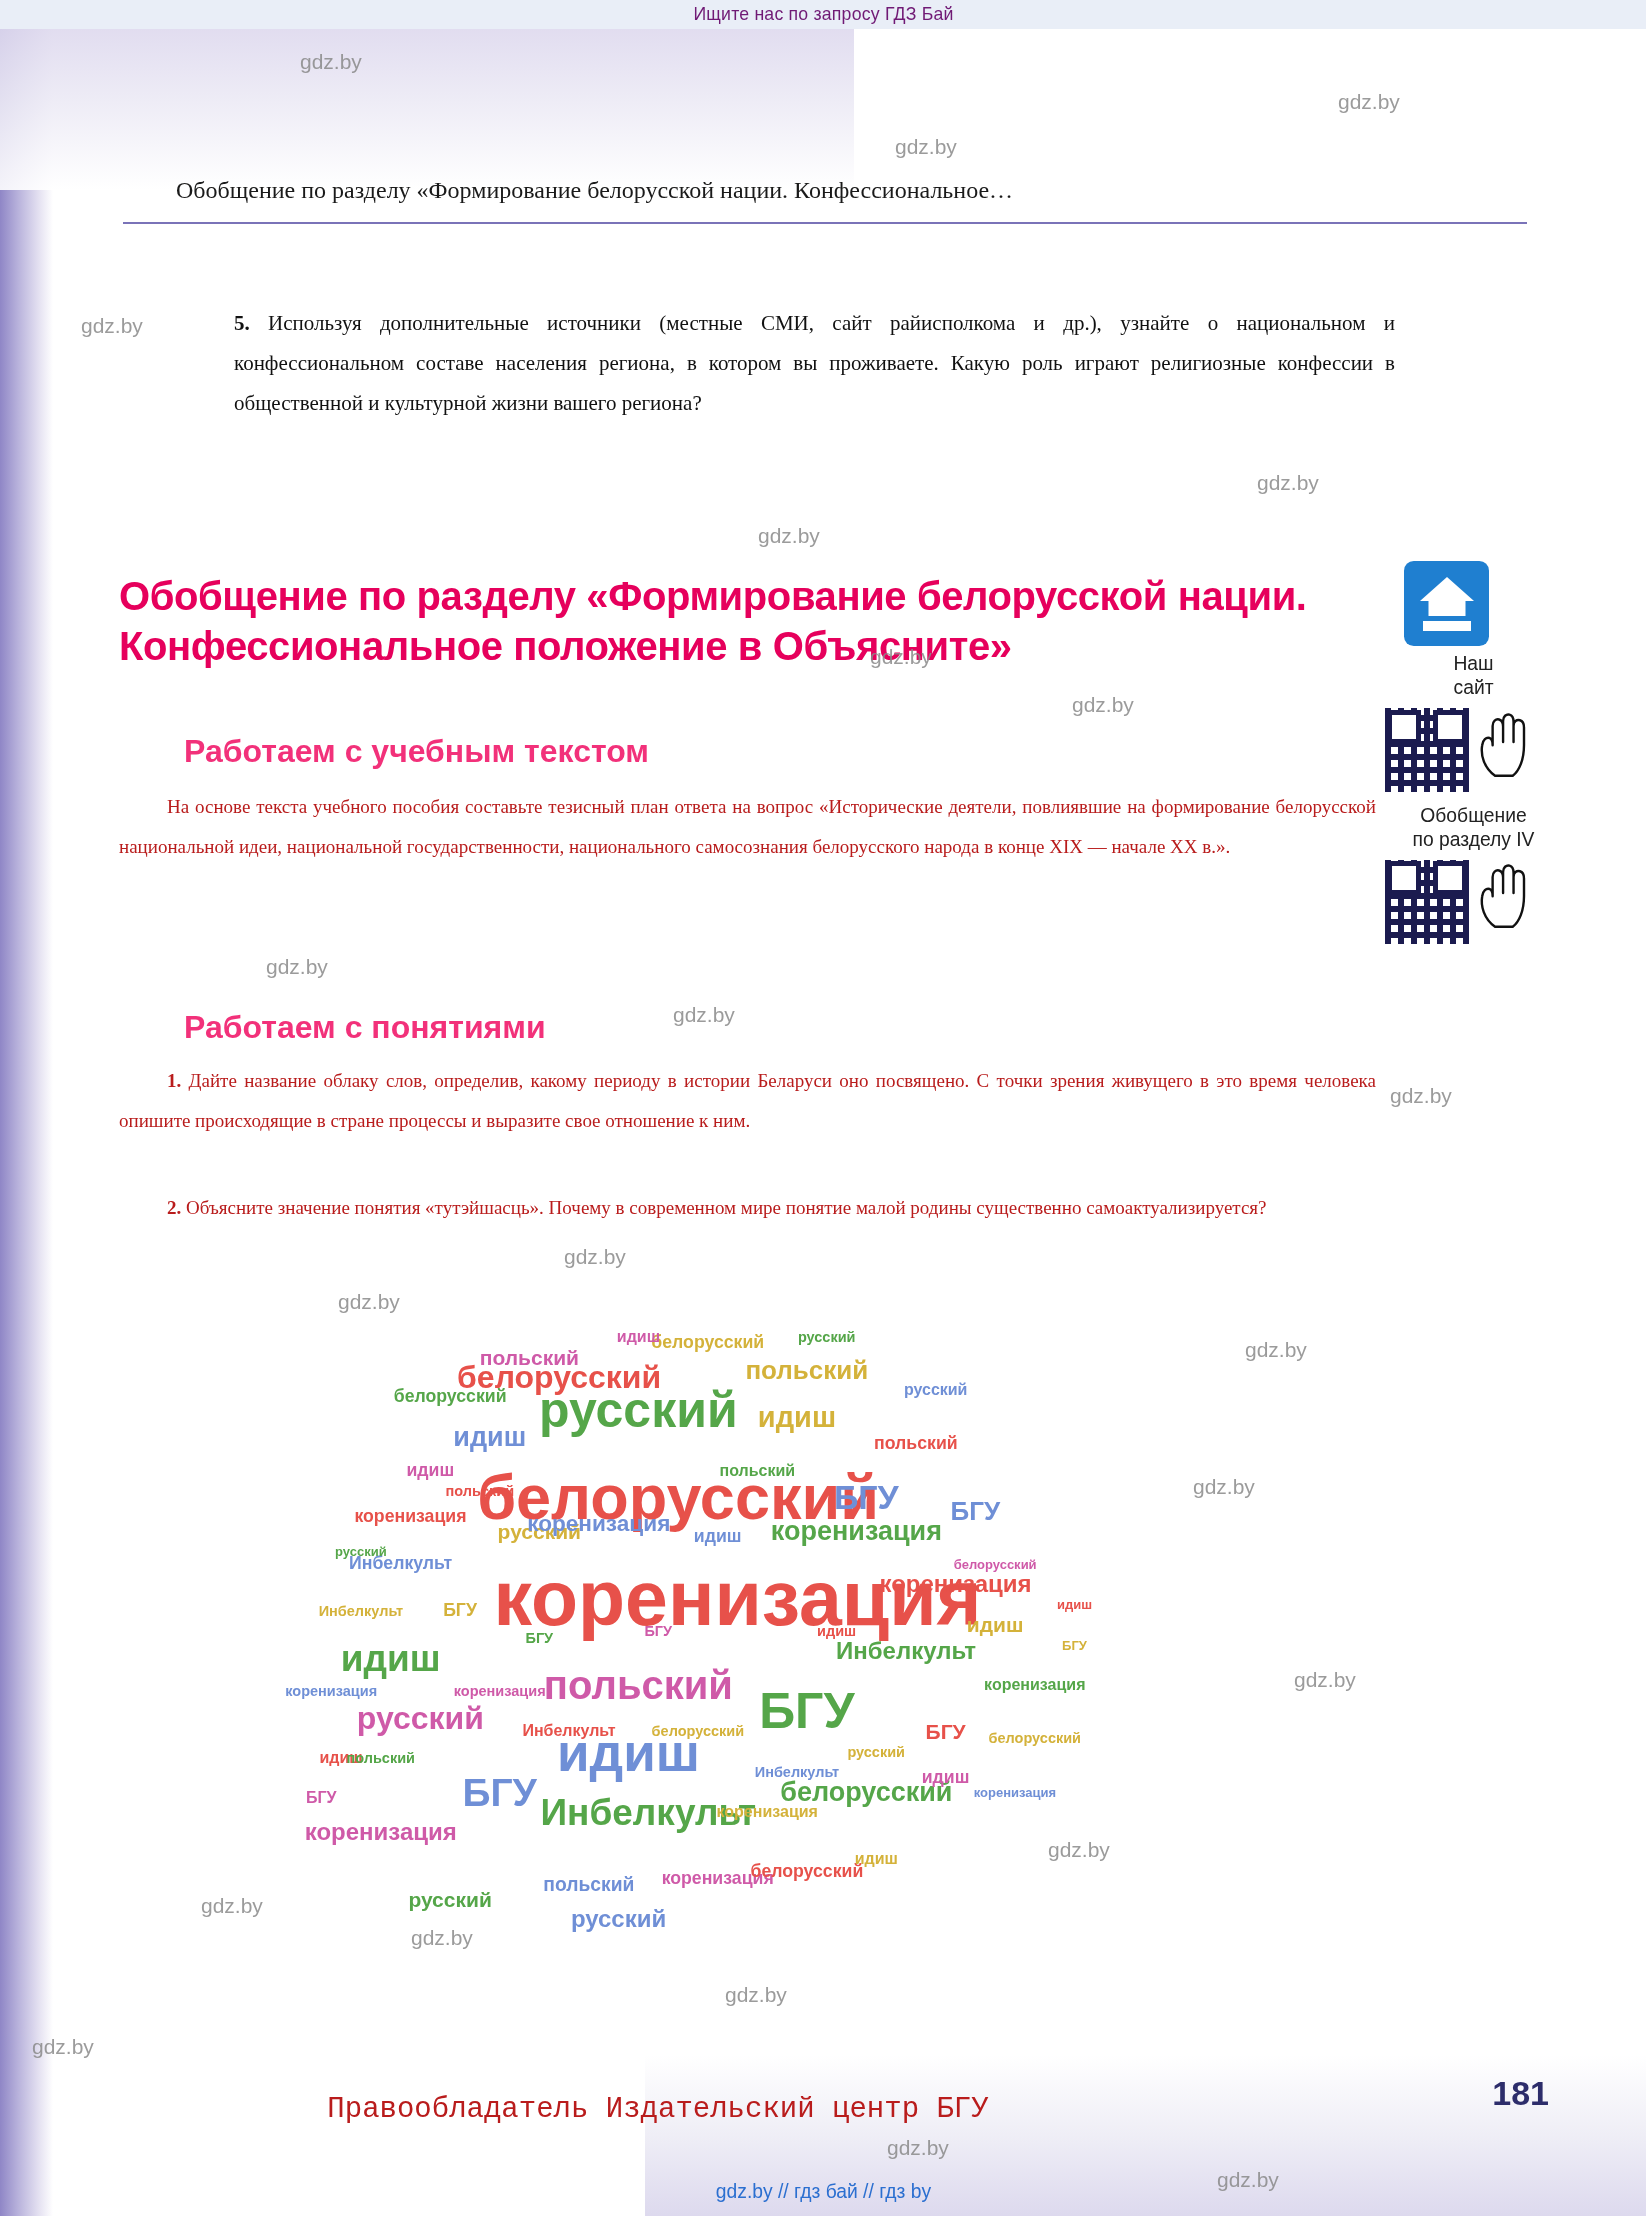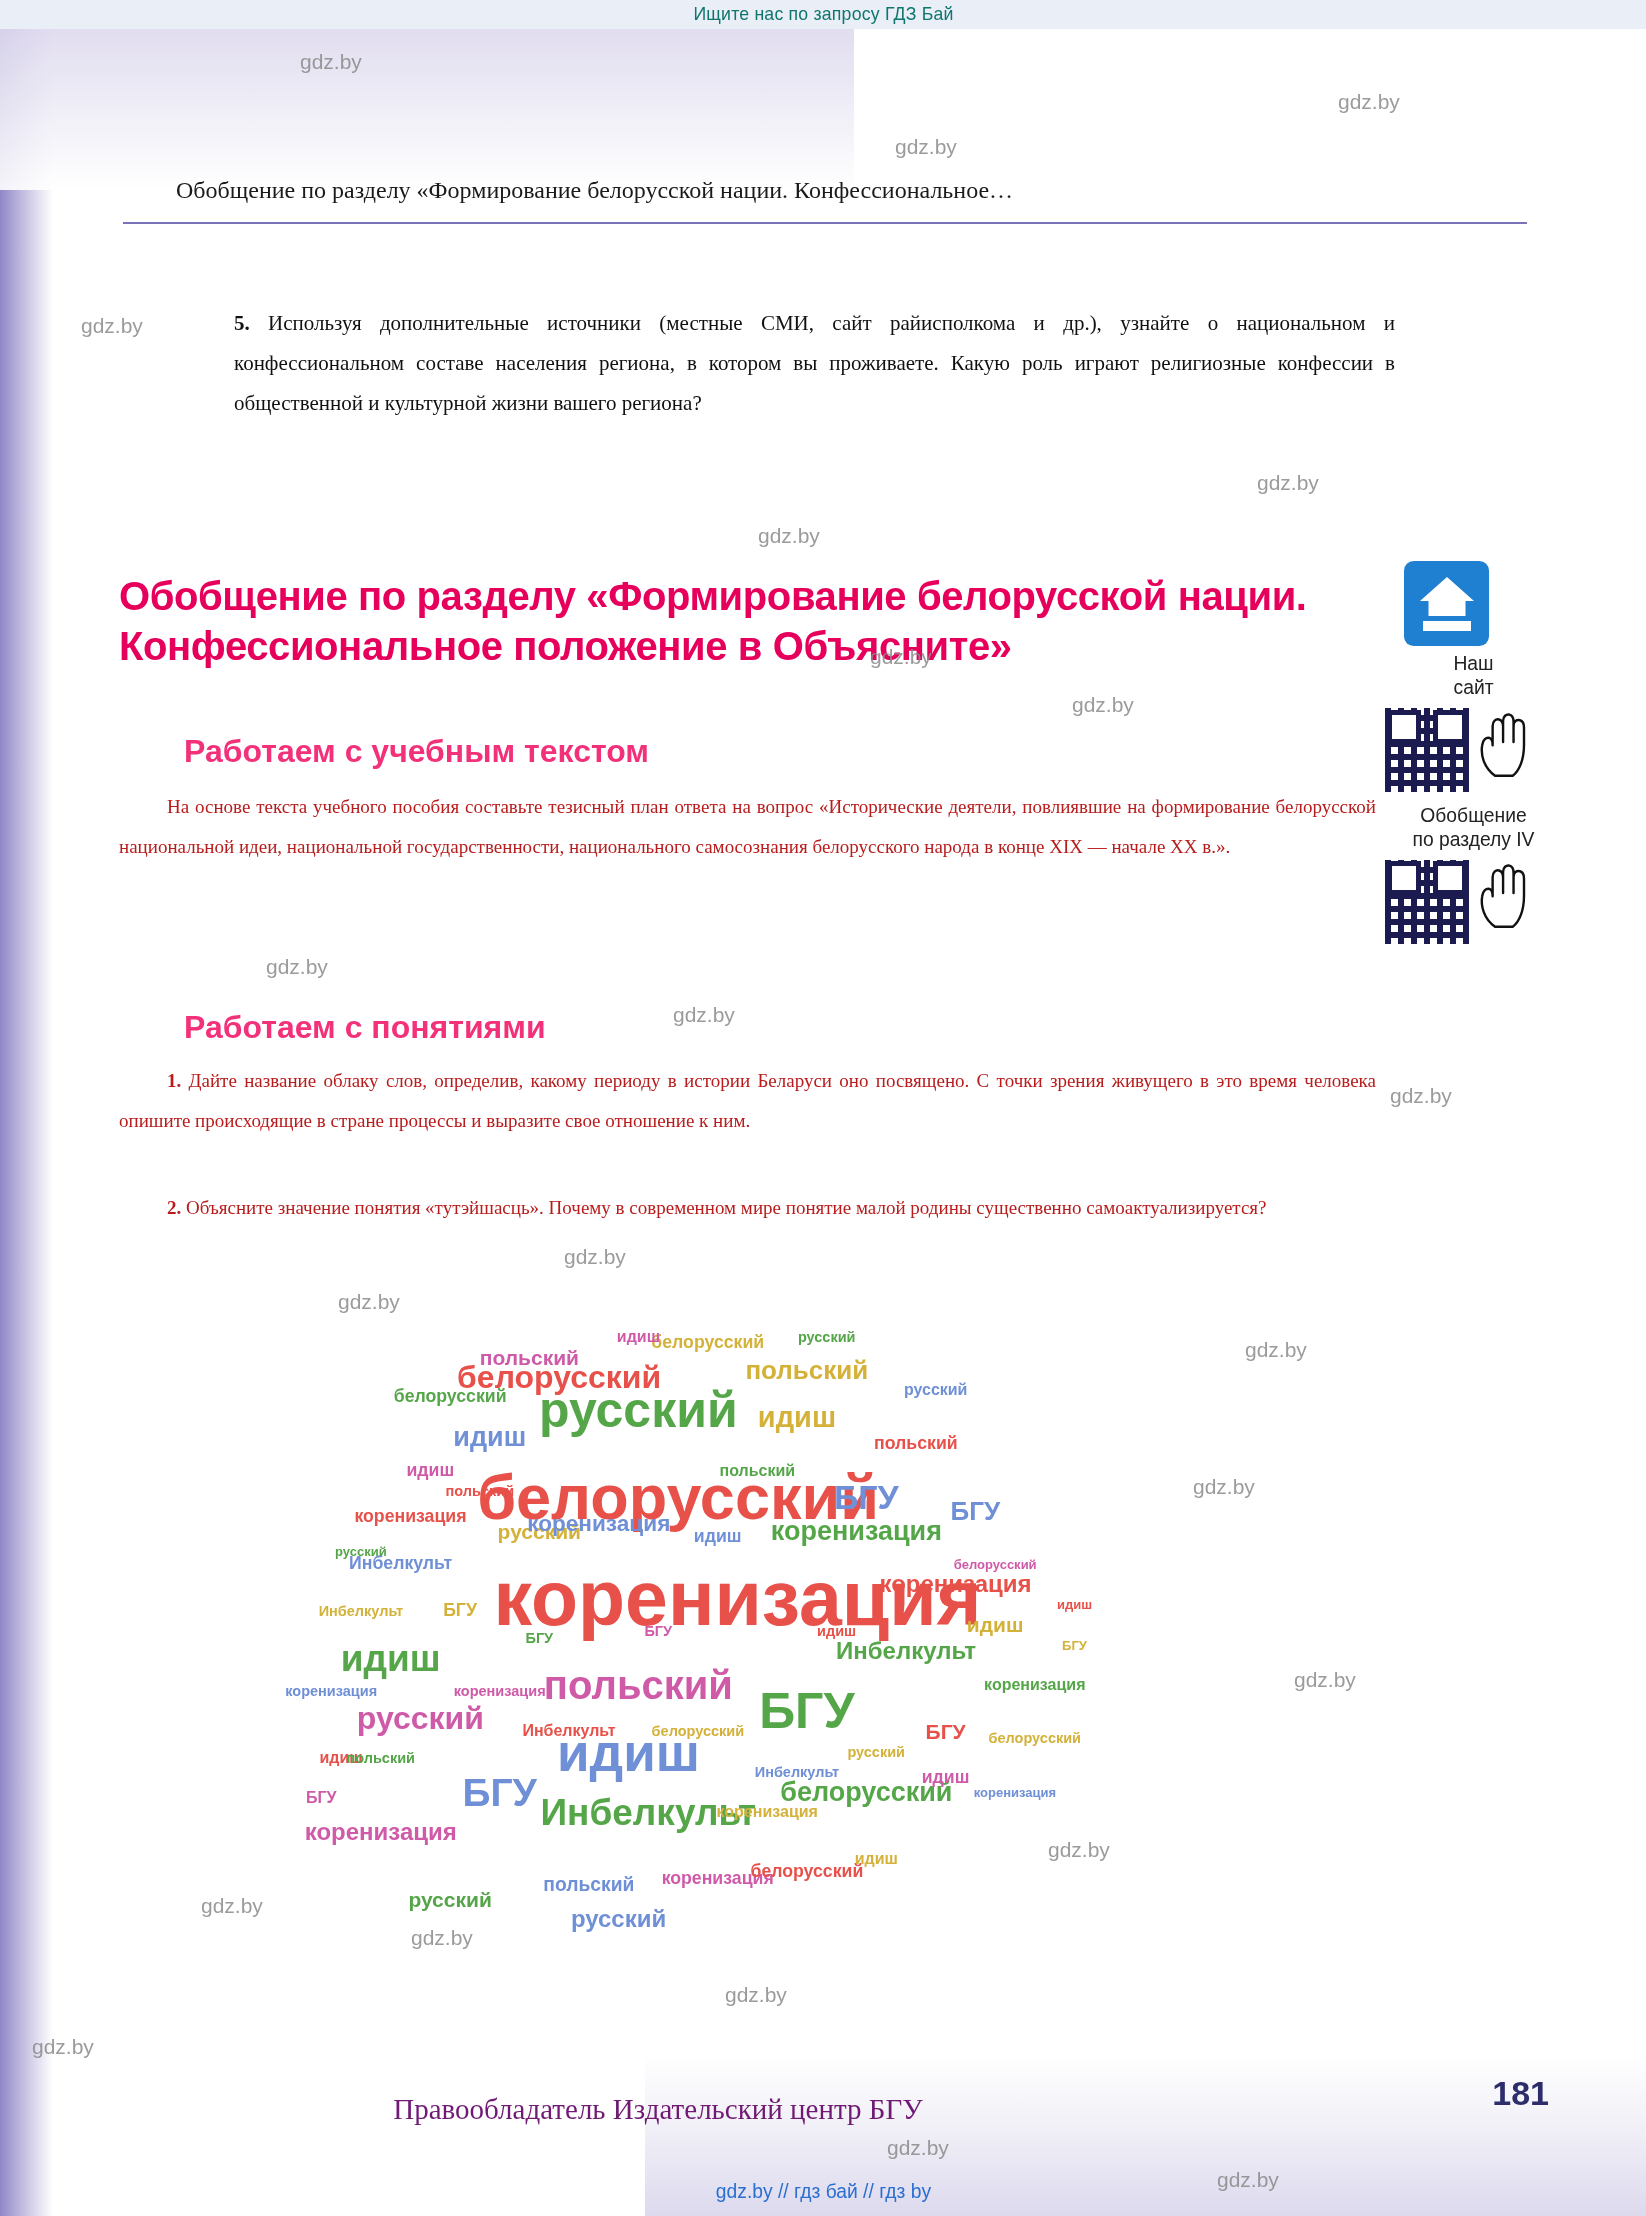--- a/index.html
+++ b/index.html
@@ -15,21 +15,21 @@
     overflow: hidden;
   }
 
   
   .top-banner {
     position: absolute;
     top: 0; left: 0;
     width: 1647px;
     height: 29px;
     background: #e9eef7;
-    color: #0f766e;
+    color: #701a75;
     font-family: "Liberation Sans", sans-serif;
     font-size: 17.7px;
     text-align: center;
     line-height: 29px;
     letter-spacing: 0.2px;
   }
 
   
   .page {
     position: absolute;
@@ -232,23 +232,23 @@
     font-size: 34px;
     font-weight: bold;
     color: #2d2d6b;
   }
   .copyright {
     position: absolute;
     bottom: 90px;
     left: 0;
     width: 1316px;
     text-align: center;
-    font-family: Liberation Serif, serif;
+    font-family: Liberation Mono, monospace;
     font-size: 29px;
-    color: #701a75;
+    color: #b91c1c;
   }
   .bottom-links {
     position: absolute;
     bottom: 13px;
     left: 0;
     width: 1647px;
     text-align: center;
     font-family: "Liberation Sans", sans-serif;
     font-size: 19.3px;
     color: #2b6fd0;

